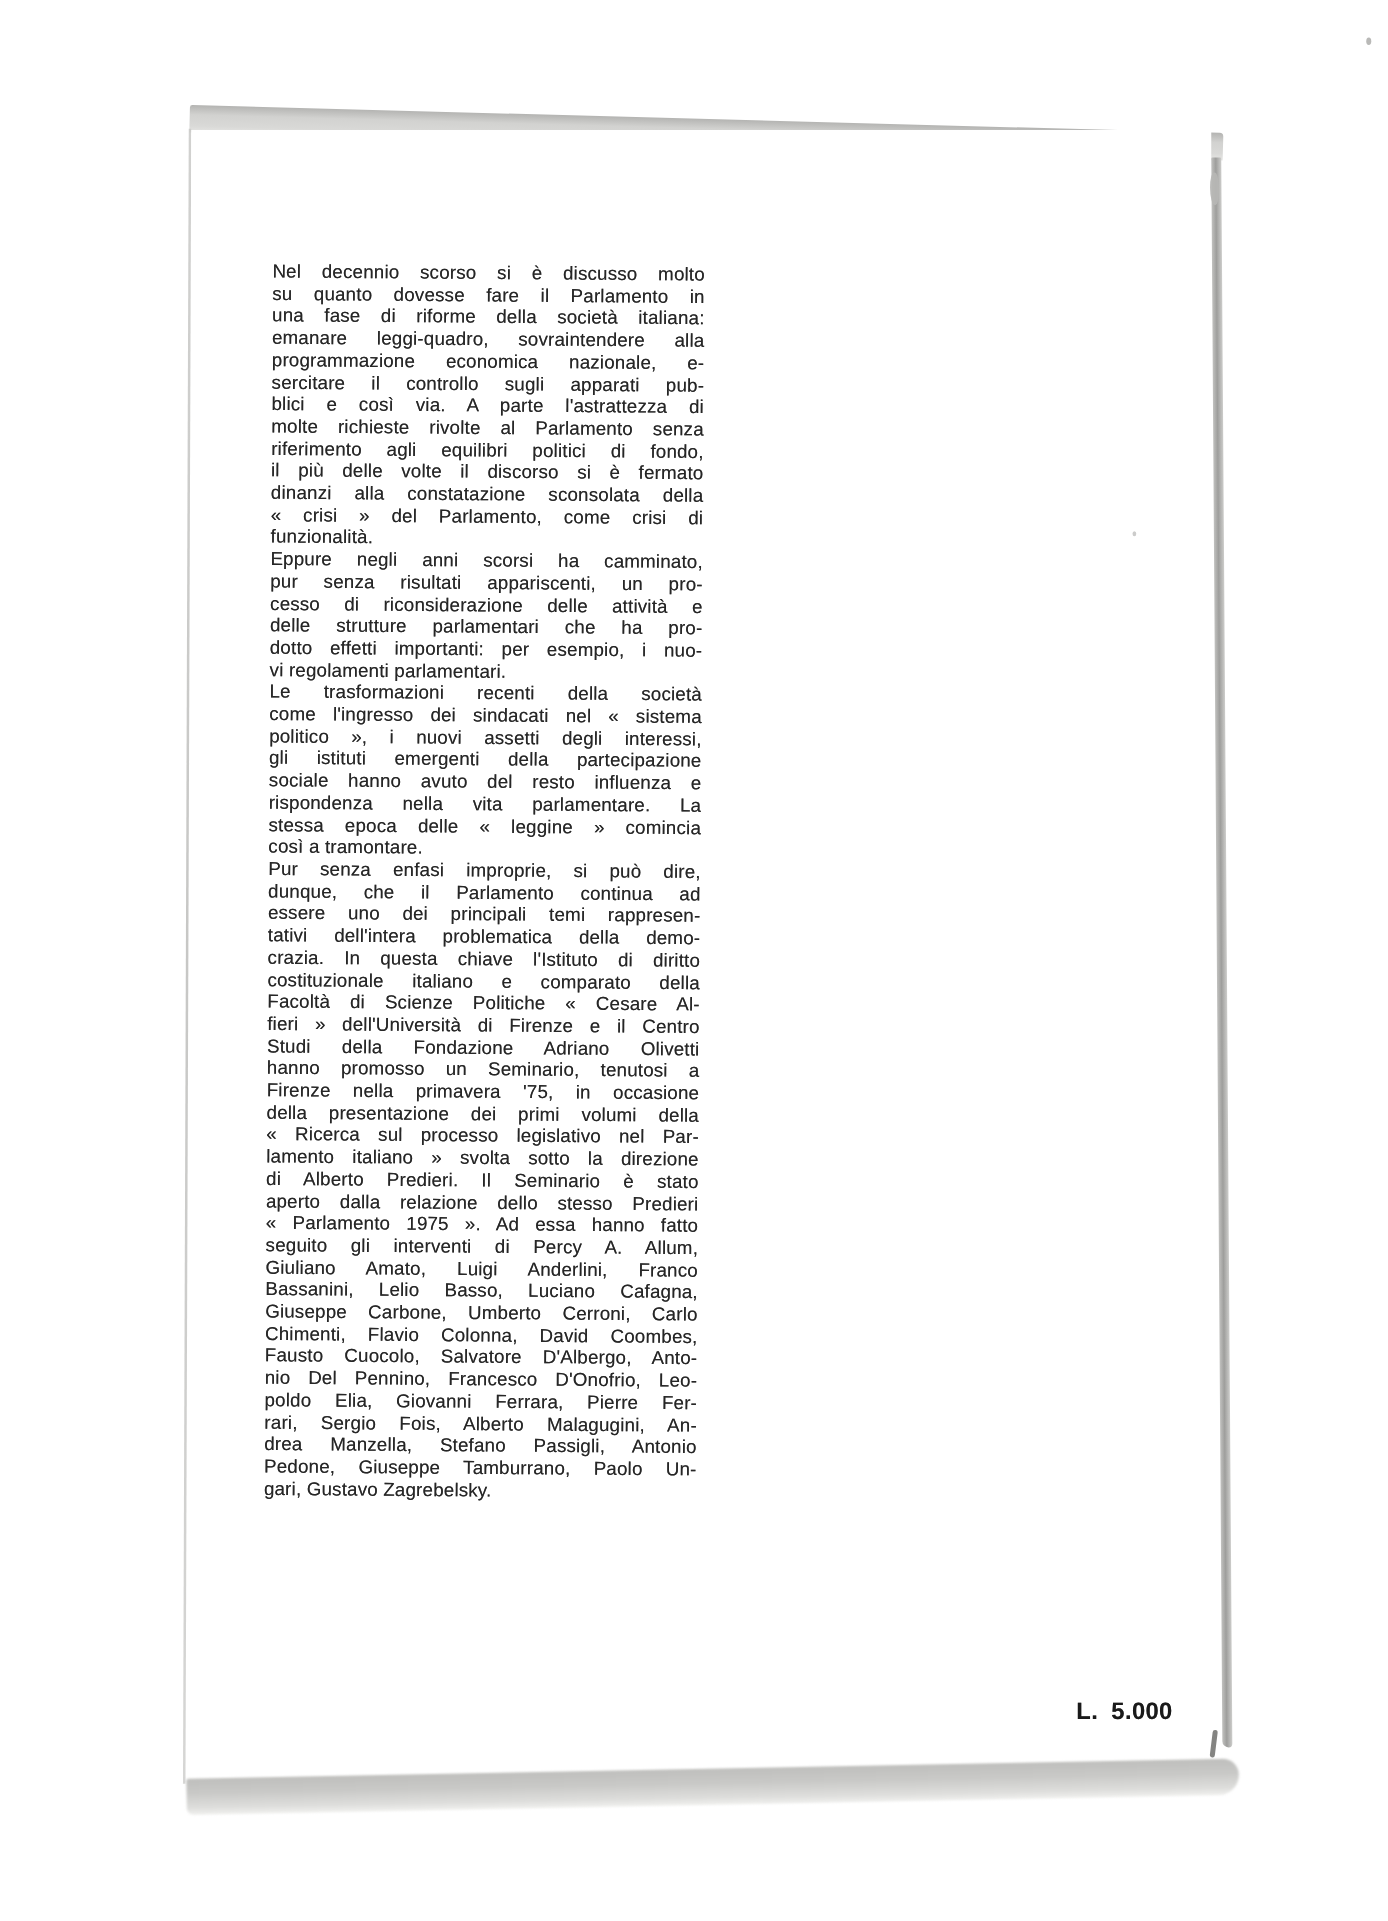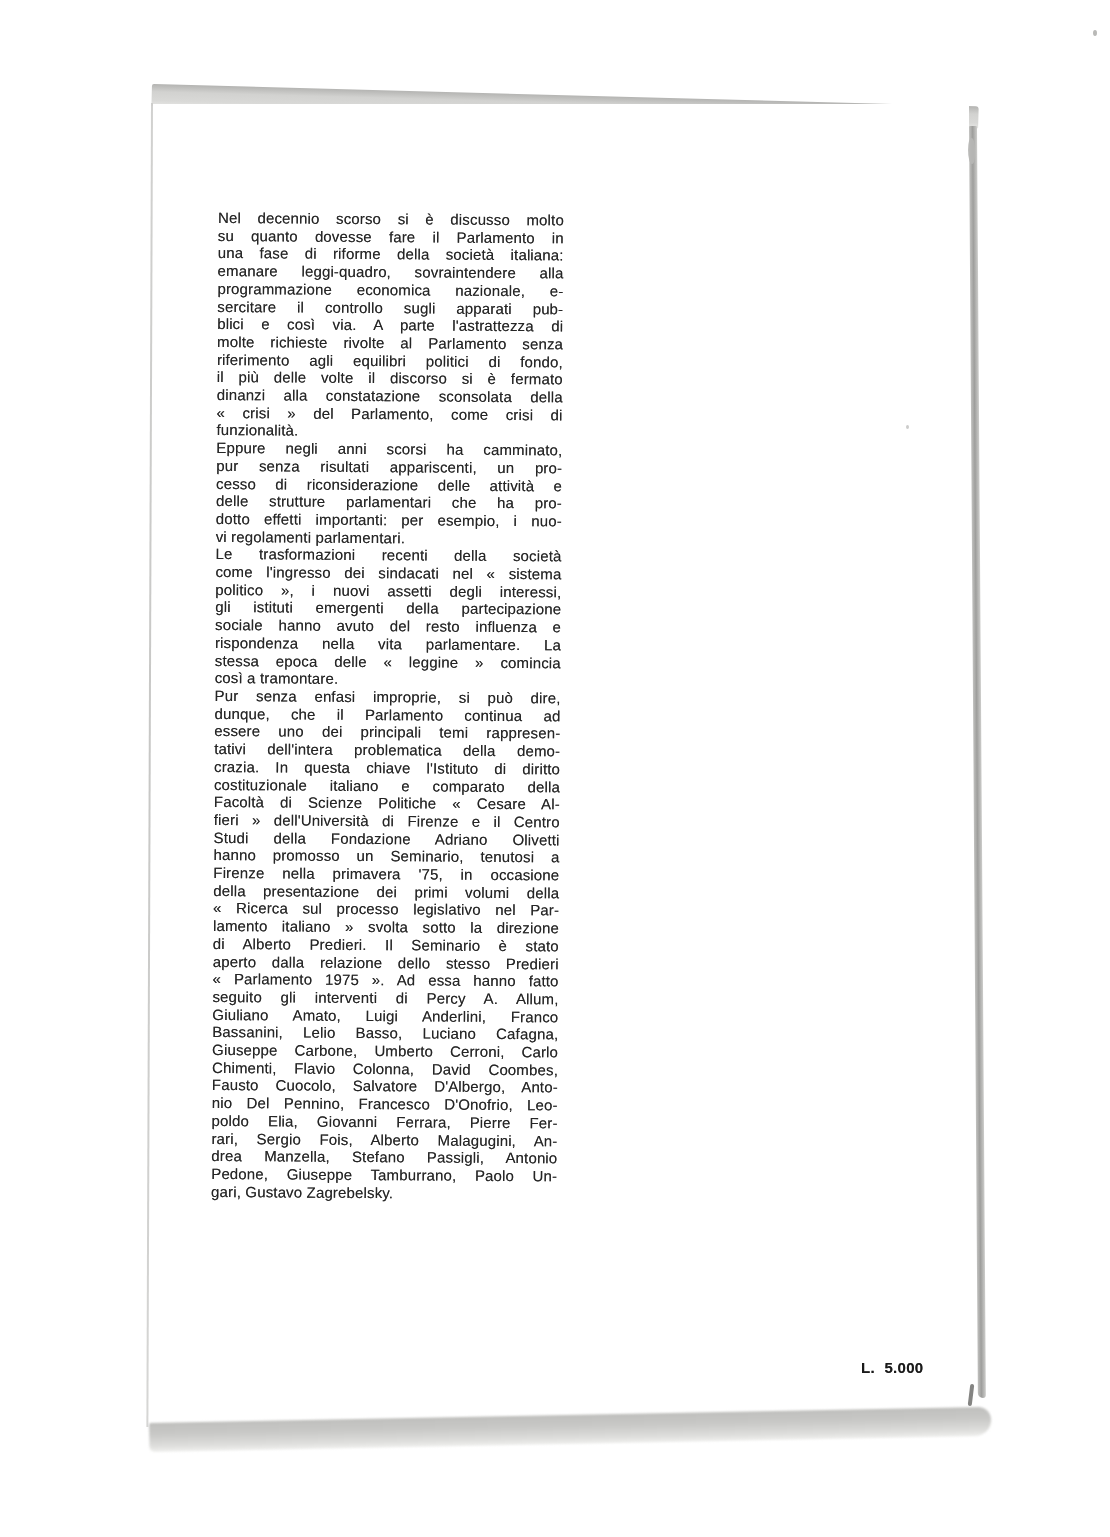--- a/index.html
+++ b/index.html
@@ -133,21 +133,21 @@
   }
   .line.para-end {
     text-align-last: left;
   }
 
   
   .price {
     position: absolute;
     left: 708px;   
     top: 1255px;   
-    font-size: 15px;
+    font-size: 19px;
     font-weight: bold;
     letter-spacing: 0.3px;
     word-spacing: 5px;
     color: #1a1a1a;
     text-shadow: 0 0 0.4px rgba(20,20,20,0.6);
   }
 </style>
 </head>
 <body>
 

